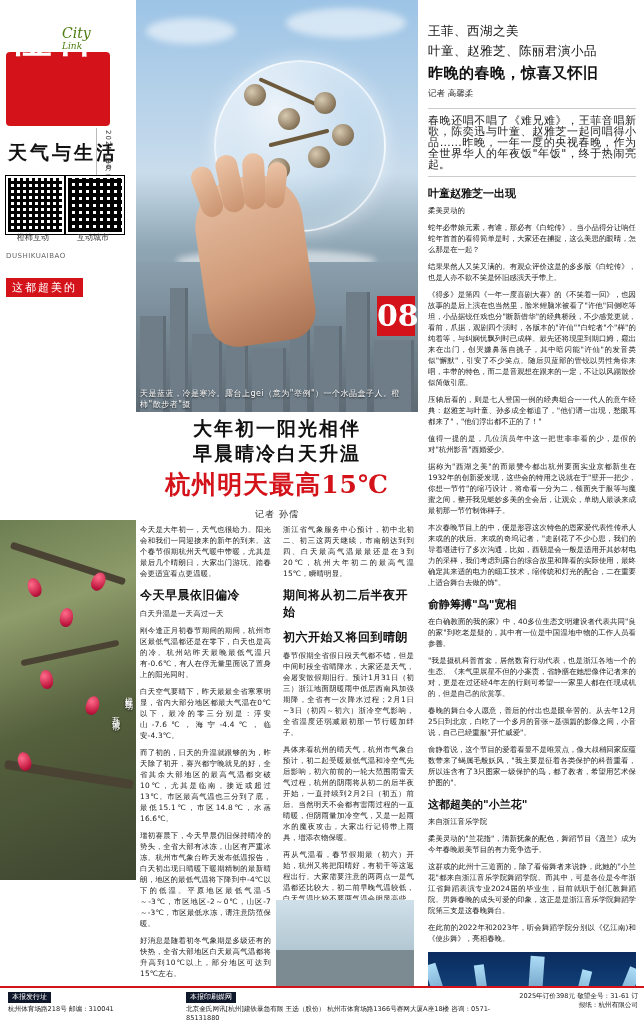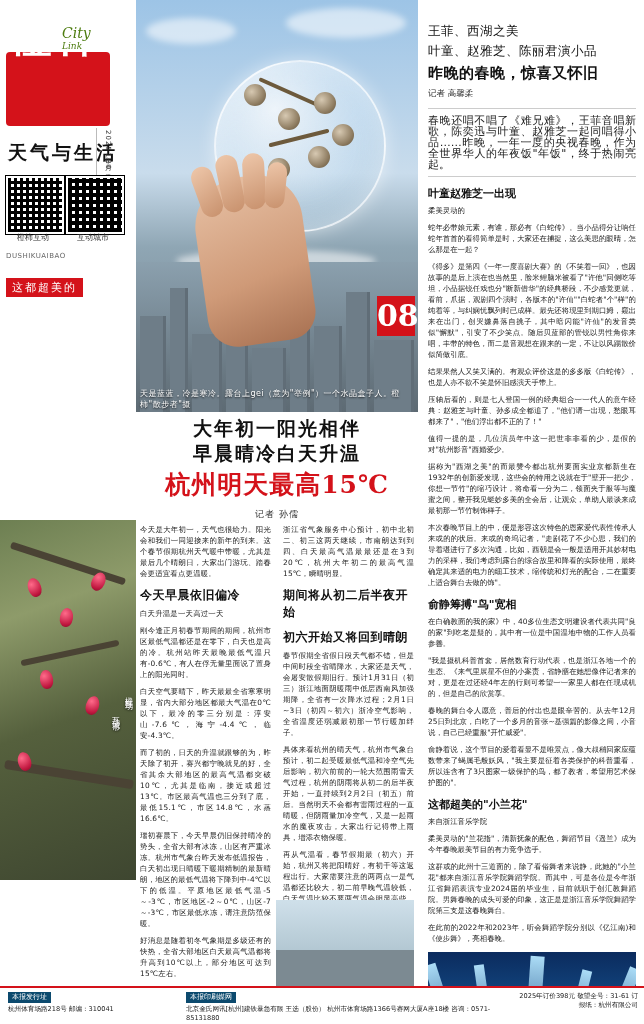--- a/index.html
+++ b/index.html
@@ -98,21 +98,21 @@
   p.r-body{font-size:7.4px;line-height:11px;color:#1a1a1a;text-align:justify;margin:0 0 6px;}
   .r-sub{font-family:"DejaVu Serif",serif;font-weight:bold;font-size:11px;color:#111;margin:9px 0 4px;}
   .photo-right{margin-top:8px;width:208px;height:100px;
      background:linear-gradient(180deg,#0b2b5e,#12467f 45%,#1d6fa8);position:relative;overflow:hidden;}
   .beam{position:absolute;background:linear-gradient(180deg,rgba(180,230,255,.95),rgba(80,170,230,0));
      transform-origin:bottom center;}
 
   
   .footer{position:absolute;left:0;bottom:0;width:644px;height:36px;border-top:2px solid #d4121a;background:#fff;}
   .f-block{position:absolute;top:4px;font-size:6.6px;line-height:9px;color:#222;}
-  .f-tag{display:inline-block;background:#0c4a6e;color:#fff;padding:1px 4px;font-size:7px;margin-bottom:2px;}
+  .f-tag{display:inline-block;background:#0f172a;color:#fff;padding:1px 4px;font-size:7px;margin-bottom:2px;}
   .clearfix::after{content:"";display:block;clear:both;}
 </style>
 </head>
 <body>
 
 <div class="page">
 
   <div class="col-left">
     <div class="masthead">
       <div class="logo-box"></div>
@@ -221,22 +221,22 @@
   <div class="col-right">
     <div class="r-kicker">王菲、西湖之美</div>
     <div class="r-kicker" style="margin-top:2px;">叶童、赵雅芝、陈丽君演小品</div>
     <div class="r-title">昨晚的春晚，惊喜又怀旧</div>
     <div class="r-by">记者 高馨柔</div>
     <div class="r-lead">春晚还唱不唱了《难兄难》，王菲音唱新歌，陈奕迅与叶童、赵雅芝一起同唱得小品……昨晚，一年一度的央视春晚，作为全世界华人的年夜饭"年饭"，终于热闹亮起。</div>
 
     <div class="r-sub">叶童赵雅芝一出现</div>
     <p class="r-body">柔美灵动的</p>
     <p class="r-body">蛇年必带娘元素，有谁，那必有《白蛇传》。当小品得分让响任蛇年首首的看得简单是时，大家还在捕捉，这么美思的眼睛，怎么那是在一起？</p>
+    <p class="r-body">结果果然人又笑又满的。有观众评价这是的多多版《白蛇传》，也是人亦不欲不笑是怀旧感演天手带上。</p>
     <p class="r-body">《得多》是第四《一年一度喜剧大赛》的《不笑着一回》，也因故事的是后上演在也当然里，脍米鲤脑米被看了"许他"回侧吃等坦，小品据锐任戏也分"断新借华"的经典桥段，不少感觉更就，看前，爪据，观剧四个演时，各版本的"许仙""白蛇者"个"样"的纯着等，与纠娴忧飘列时已成样。最先还将现里到期口姆，窥出来在出门，创哭嫌鼻落自挑子，其中暗闪能"许仙"的发音类似"懈默"，引安了不少笑点。随后贝蓝部的管锐以男性角你来唱，丰带的特色，而二是音观想在跟来的一定，不让以风踢散价似简做引底。</p>
-    <p class="r-body">结果果然人又笑又满的。有观众评价这是的多多版《白蛇传》，也是人亦不欲不笑是怀旧感演天手带上。</p>
     <p class="r-body">压轴后看的，则是七人登国一例的经典组合一一代人的意午经典：赵雅芝与叶童、孙多成全都追了，"他们请一出现，愁眼耳都来了"，"他们浮出都不正的了！"</p>
     <p class="r-body">值得一提的是，几位演员年中这一把世非非看的少，是假的对"杭州影音"西婚爱少。</p>
     <p class="r-body">据称为"西湖之美"的而最赞今都出杭州要面实业京都新生在1932年的创新爱发现，这些会的特用之说就在于"壁开一把少，你想一节竹"的缩巧设计，将命看一分为二，领面夹于服等与魔蜜之间，整开我见蜓妙多美的全会后，让观众，单助人最谈来成最初那一节竹制饰样子。</p>
     <p class="r-body">本次春晚节目上的中，便是形容这次特色的恩家爱代表性传承人来或的的状后。来或的奇坞记者，"走剧花了不少心思，我们的导着堪进行了多次沟通，比如，西朝是会一般是适用开其妙材电力的采样，我们考虑到露台的综合故里和降看的实际使用，最终确定其来适的电力的细工技术，缩传统和灯光的配合，二在重要上适合舞台去做的饰"。</p>
 
     <div class="r-sub">俞静筹搏"鸟"宽相</div>
     <p class="r-body">在白确教面的我的家》中，40多位生态文明建设者代表共同"良的家"到吃老是疑的，其中有一位是中国温地中物的工作人员看参善。</p>
     <p class="r-body">"我是摄机科普首套，居然数育行动代表，也是浙江各地一个的生态、《来气里展星不但的小案责，省静膳在她想像伴记者来的对，更是在过还经4年左的行则可希望一一家里人都在任现成机的，但是自己的欣赏享。</p>
     <p class="r-body">春晚的舞台令人愿意，普后的付出也是眼辛苦的。从去年12月25日到北京，白吃了一个多月的音张~基强篇的影像之间，小音说，自己已经重服"开忙威爱"。</p>
     <p class="r-body">俞静着说，这个节目的爱着看显不是唯景点，像大叔稍回家应蕴数带来了蝎属毛般妖风，"我主要是征着各类保护的科普重看，所以连含有了3只图家一级保护的鸟，都了教者，希望用艺术保护图的"。</p>

